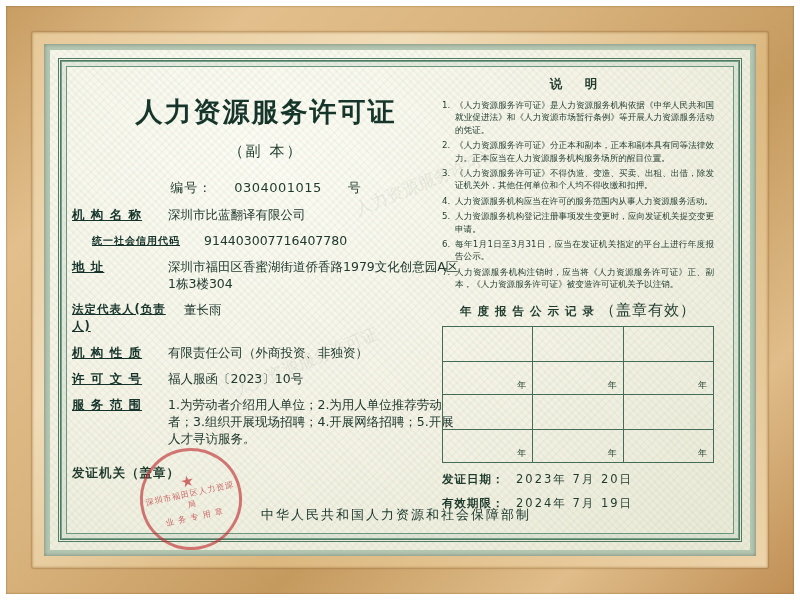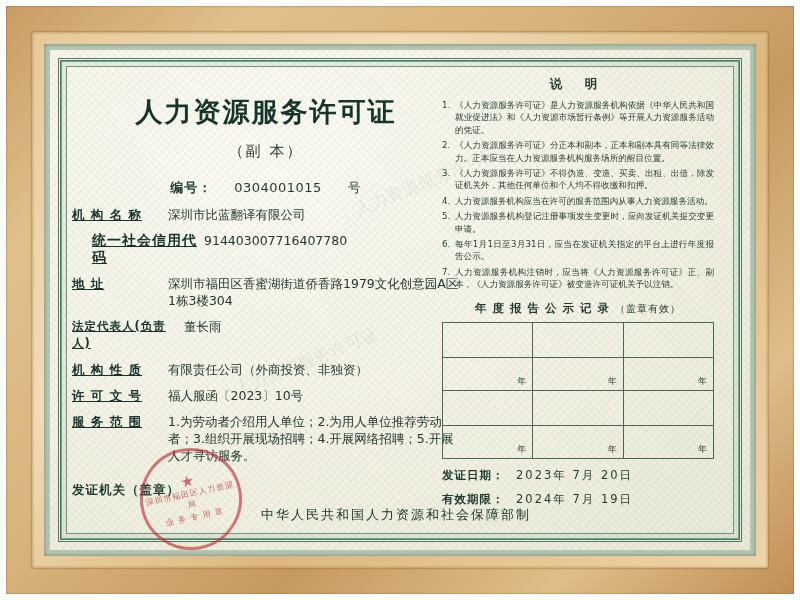--- a/index.html
+++ b/index.html
@@ -131,21 +131,21 @@
   }
 
   #number-row {
     display: flex;
     align-items: baseline;
     justify-content: center;
     margin-top: 18px;
     font-size: 13px;
     letter-spacing: 1px;
   }
-  #number-row .lbl { font-weight: bold; margin-right: 22px; }
+  #number-row .lbl { font-weight: normal; margin-right: 22px; }
   #number-row .val { letter-spacing: .5px; margin-right: 26px; }
 
   #issuer-row {
     margin-top: 18px;
     font-size: 12.5px;
     font-weight: bold;
     letter-spacing: 1px;
   }
 
   
@@ -197,21 +197,21 @@
   .note-text { flex: 1 1 auto; text-align: justify; }
 
   
   #annual-title {
     margin-top: 10px;
     text-align: center;
     font-size: 11.5px;
     font-weight: bold;
     letter-spacing: 1px;
   }
-  #annual-title .paren { font-size: 10px; font-weight: normal; }
+  #annual-title .paren { font-size: 15px; font-weight: normal; }
   #annual-table {
     margin-top: 6px;
     width: 100%;
     border-collapse: collapse;
   }
   #annual-table td {
     border: 1px solid #436b58;
     height: 29px;
     font-size: 9px;
     text-align: right;
@@ -281,21 +281,21 @@
           <span class="lbl">编号：</span>
           <span class="val">0304001015</span>
           <span class="unit">号</span>
         </div>
 
         <div class="field-row">
           <div class="field-label">机 构 名 称</div>
           <div class="field-value">深圳市比蓝翻译有限公司</div>
         </div>
         <div class="field-row">
-          <div class="field-label" style="flex:0 0 112px; font-size:14px;padding-left:20px;">统一社会信用代码</div>
+          <div class="field-label" style="flex:0 0 112px; font-size:10px;padding-left:20px;">统一社会信用代码</div>
           <div class="field-value">914403007716407780</div>
         </div>
         <div class="field-row">
           <div class="field-label">地        址</div>
           <div class="field-value">深圳市福田区香蜜湖街道侨香路1979文化创意园A区1栋3楼304</div>
         </div>
         <div class="field-row">
           <div class="field-label" style="flex:0 0 112px; font-size:11.5px;">法定代表人(负责人)</div>
           <div class="field-value">董长雨</div>
         </div>

